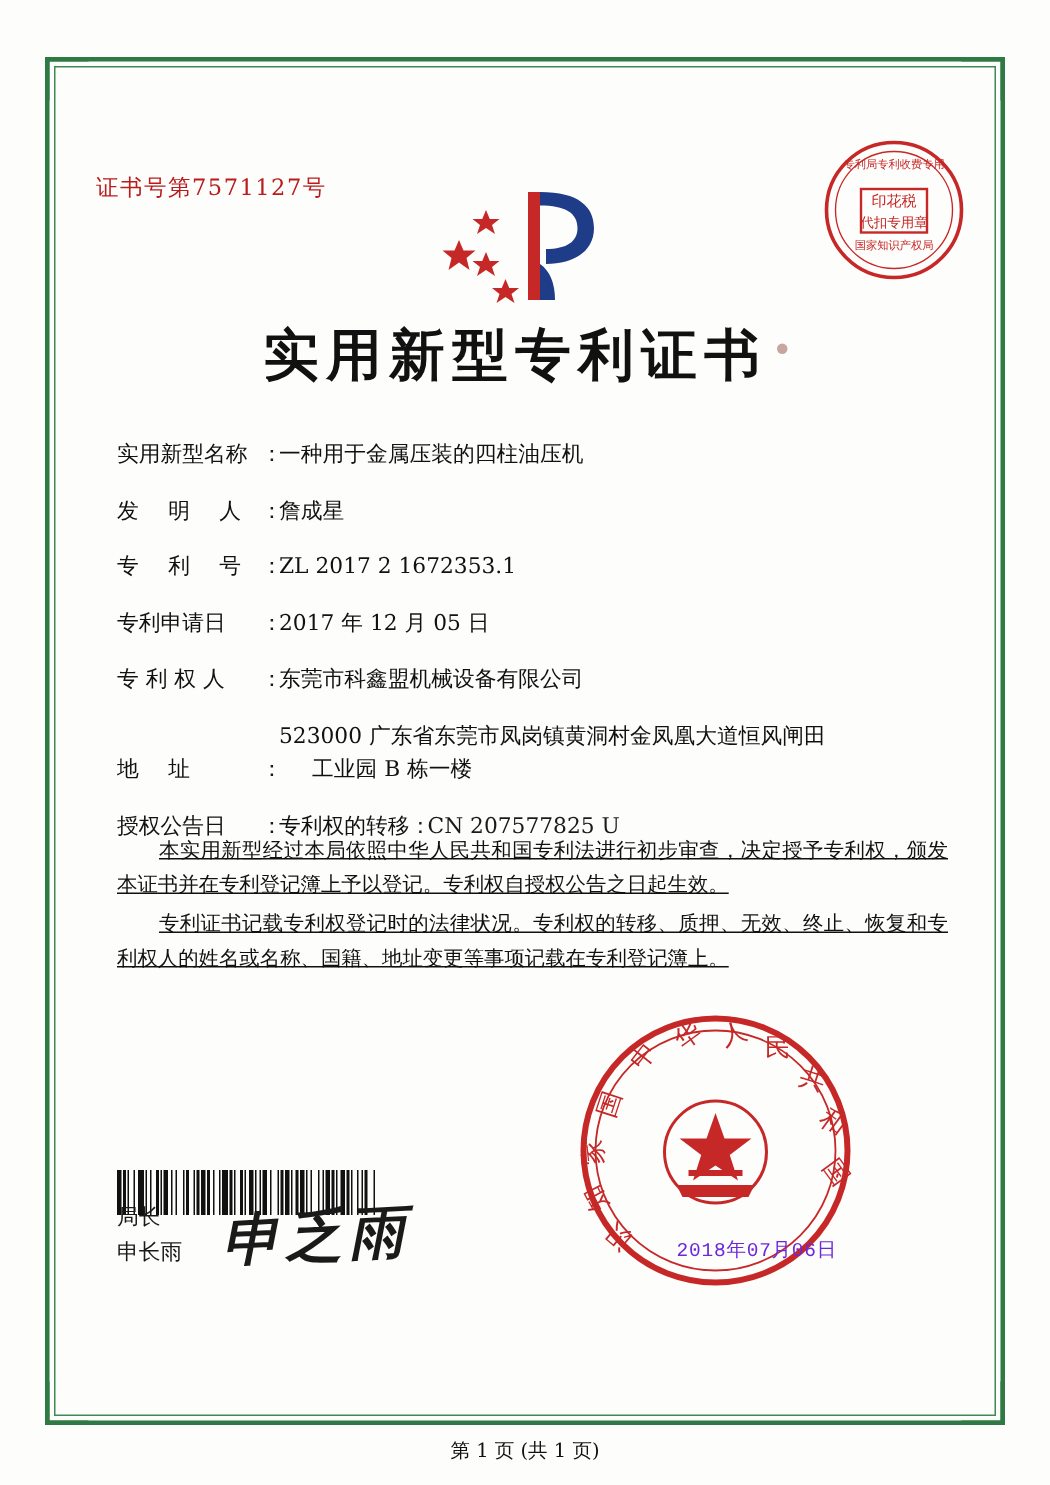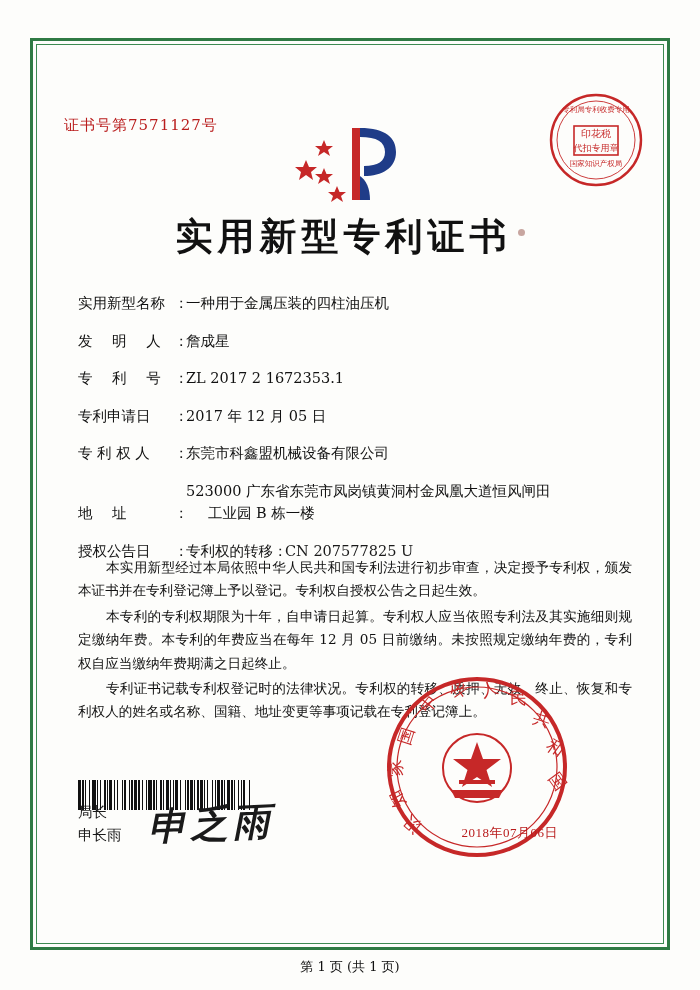--- a/index.html
+++ b/index.html
@@ -155,20 +155,21 @@
     top: 492px;
     font-size: 13.6px;
     line-height: 1.72;
     text-align: justify;
     color: #111;
     font-family: "DejaVu Serif", serif;
   }
   .paragraphs p {
     margin: 0 0 2px 0;
     text-indent: 28px;
+    text-decoration: underline;
   }
 
   
   .barcode {
     position: absolute;
     left: 22px;
     top: 716px;
     width: 190px;
     height: 30px;
     display: flex;
@@ -214,22 +215,22 @@
     text-align: center;
     font-size: 13px;
     color: #111;
     font-family: "DejaVu Serif", serif;
   }
   .seal-date {
     position: absolute;
     right: 86px;
     bottom: 82px;
     font-size: 13px;
-    color: #b91c1c;
-    font-family: Liberation Serif, serif;
+    color: #6d28d9;
+    font-family: Liberation Mono, monospace;
     letter-spacing: 0.5px;
     text-align: center;
   }
 </style>
 </head>
 <body>
 
 <div class="page">
 
   <div class="border-outer"></div>
@@ -321,21 +322,20 @@
           <div class="field-label">专利权的转移</div>
           <div class="field-colon">：</div>
           <div>CN 207577825 U</div>
         </div>
       </div>
 
     </div>
 
     <div class="paragraphs">
       <p>本实用新型经过本局依照中华人民共和国专利法进行初步审查，决定授予专利权，颁发本证书并在专利登记簿上予以登记。专利权自授权公告之日起生效。</p>
-      <p>本专利的专利权期限为十年，自申请日起算。专利权人应当依照专利法及其实施细则规定缴纳年费。本专利的年费应当在每年 12 月 05 日前缴纳。未按照规定缴纳年费的，专利权自应当缴纳年费期满之日起终止。</p>
       <p>专利证书记载专利权登记时的法律状况。专利权的转移、质押、无效、终止、恢复和专利权人的姓名或名称、国籍、地址变更等事项记载在专利登记簿上。</p>
     </div>
 
     <div class="barcode">
         <i style="width: 3px; background: rgb(17, 17, 17);"></i>
         <i style="width: 1px; background: transparent;"></i>
         <i style="width: 2px; background: rgb(17, 17, 17);"></i>
         <i style="width: 1px; background: transparent;"></i>
         <i style="width: 1px; background: rgb(17, 17, 17);"></i>
         <i style="width: 3px; background: transparent;"></i>

